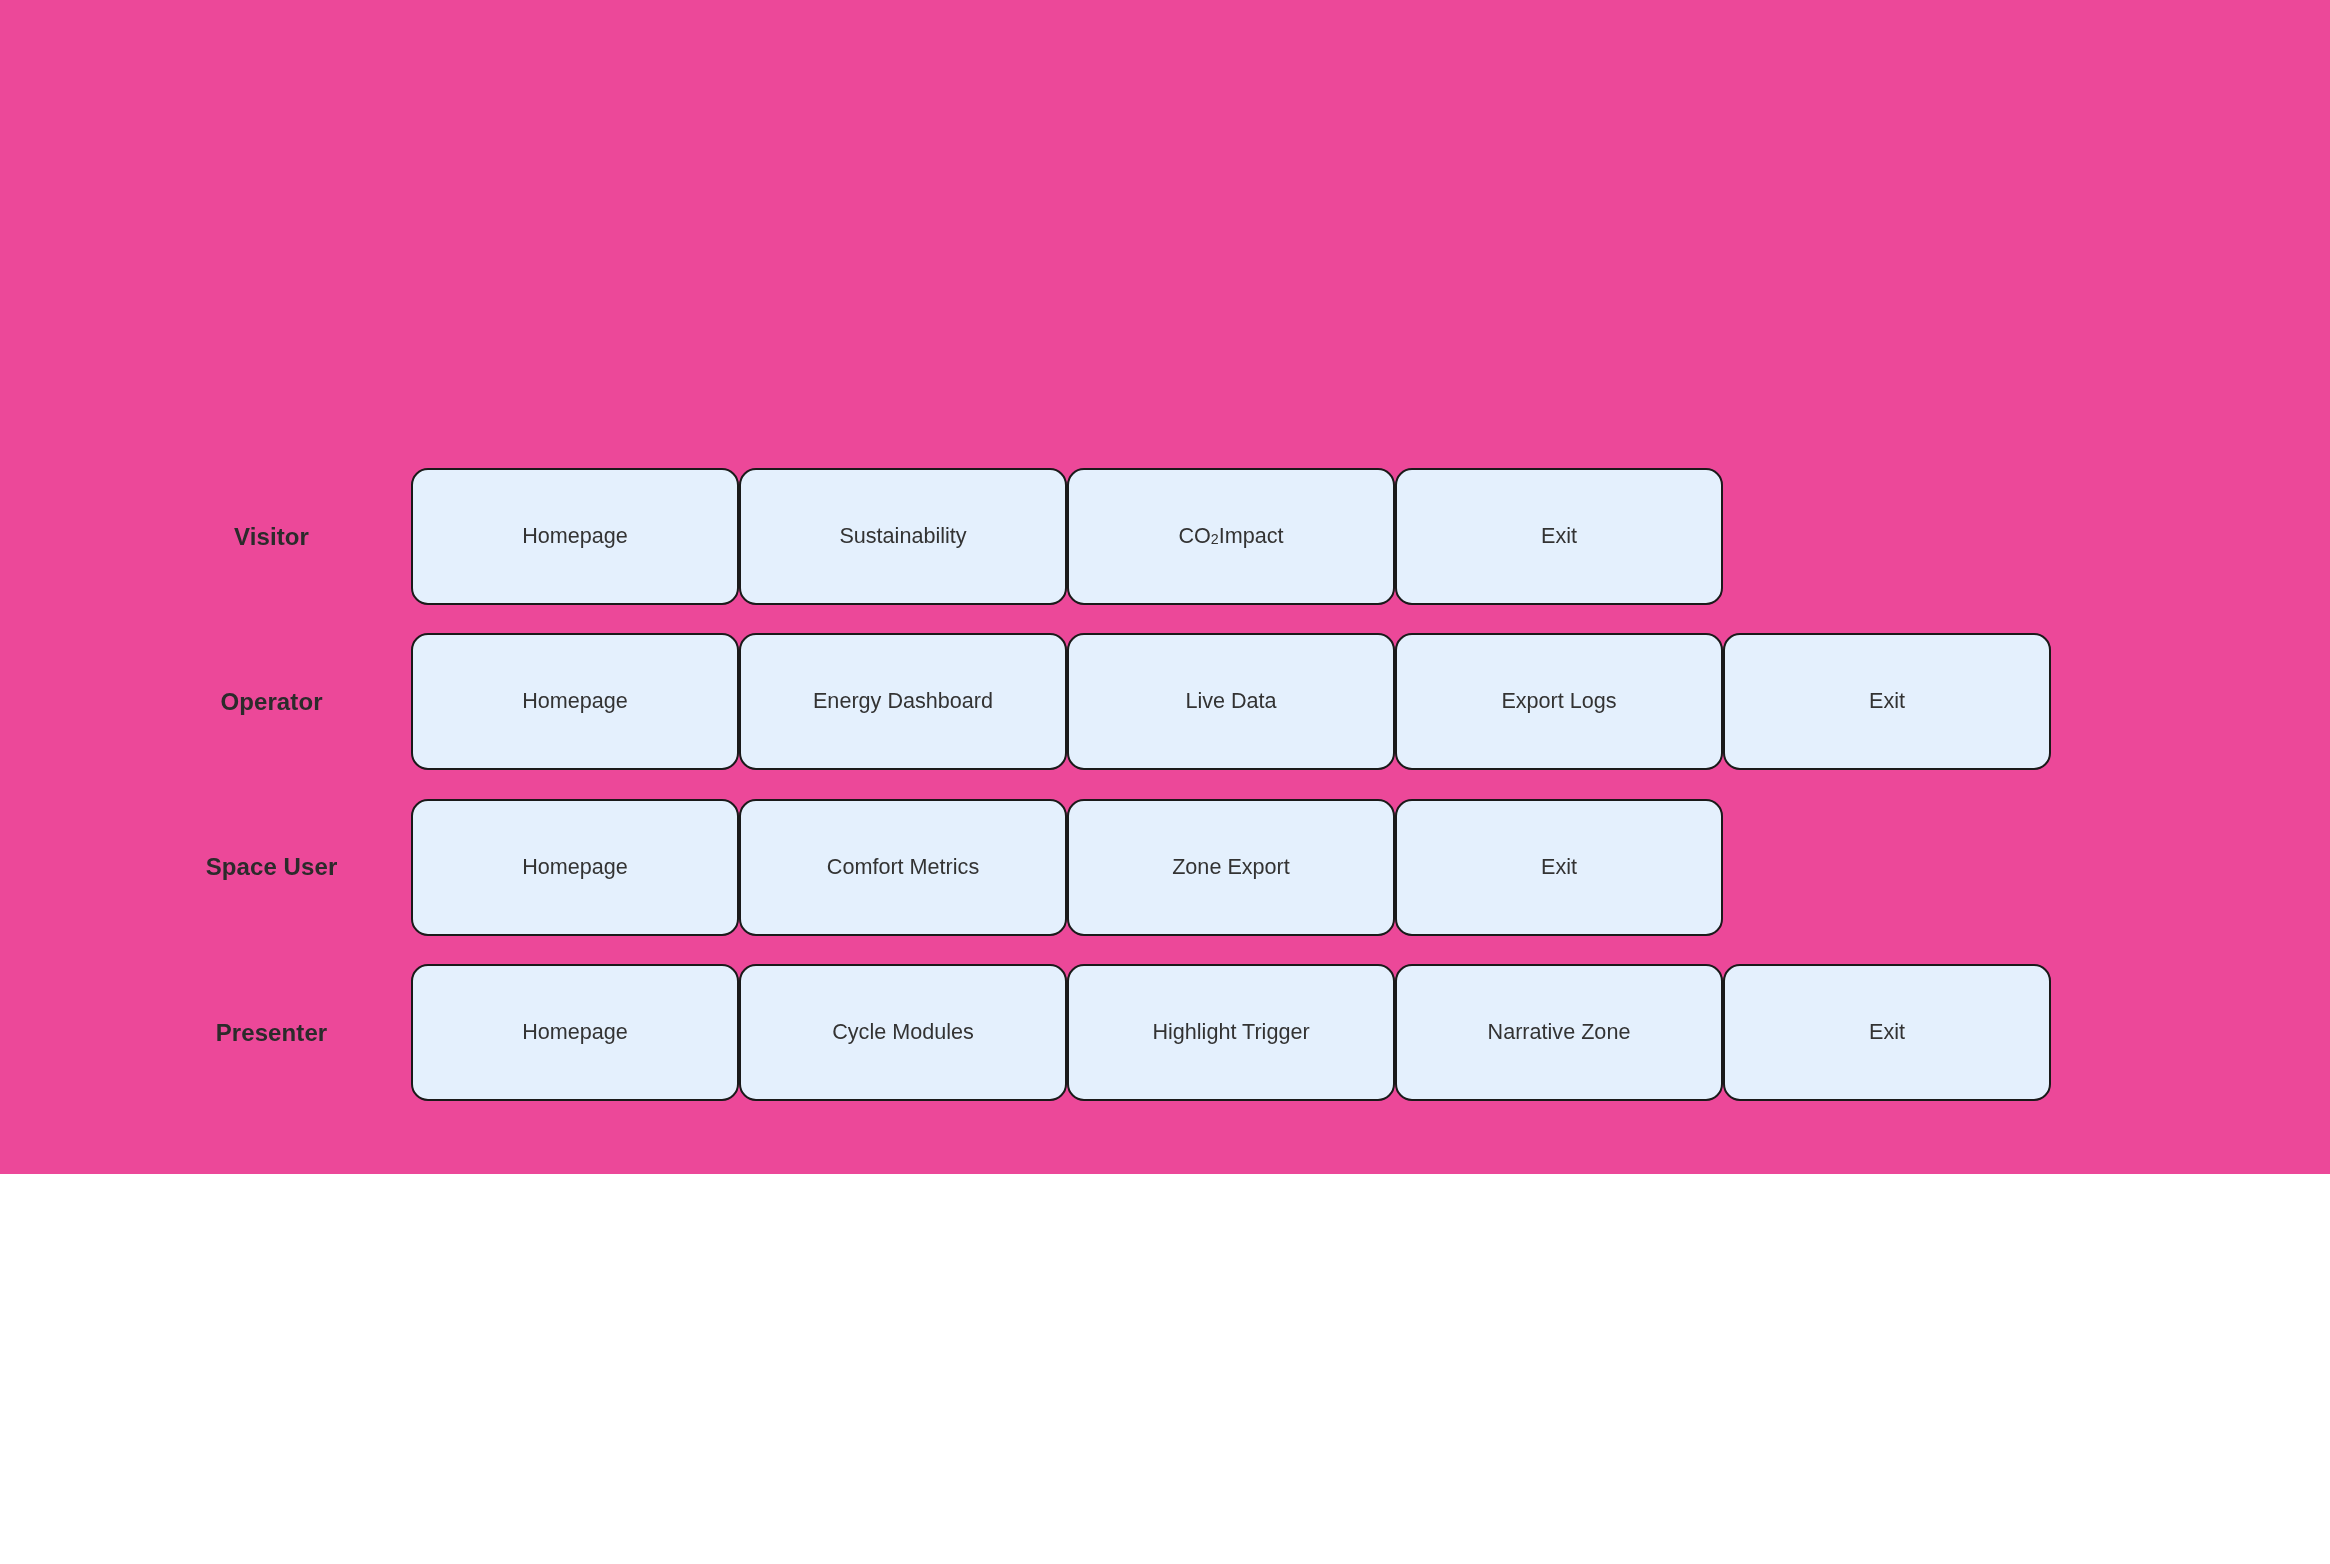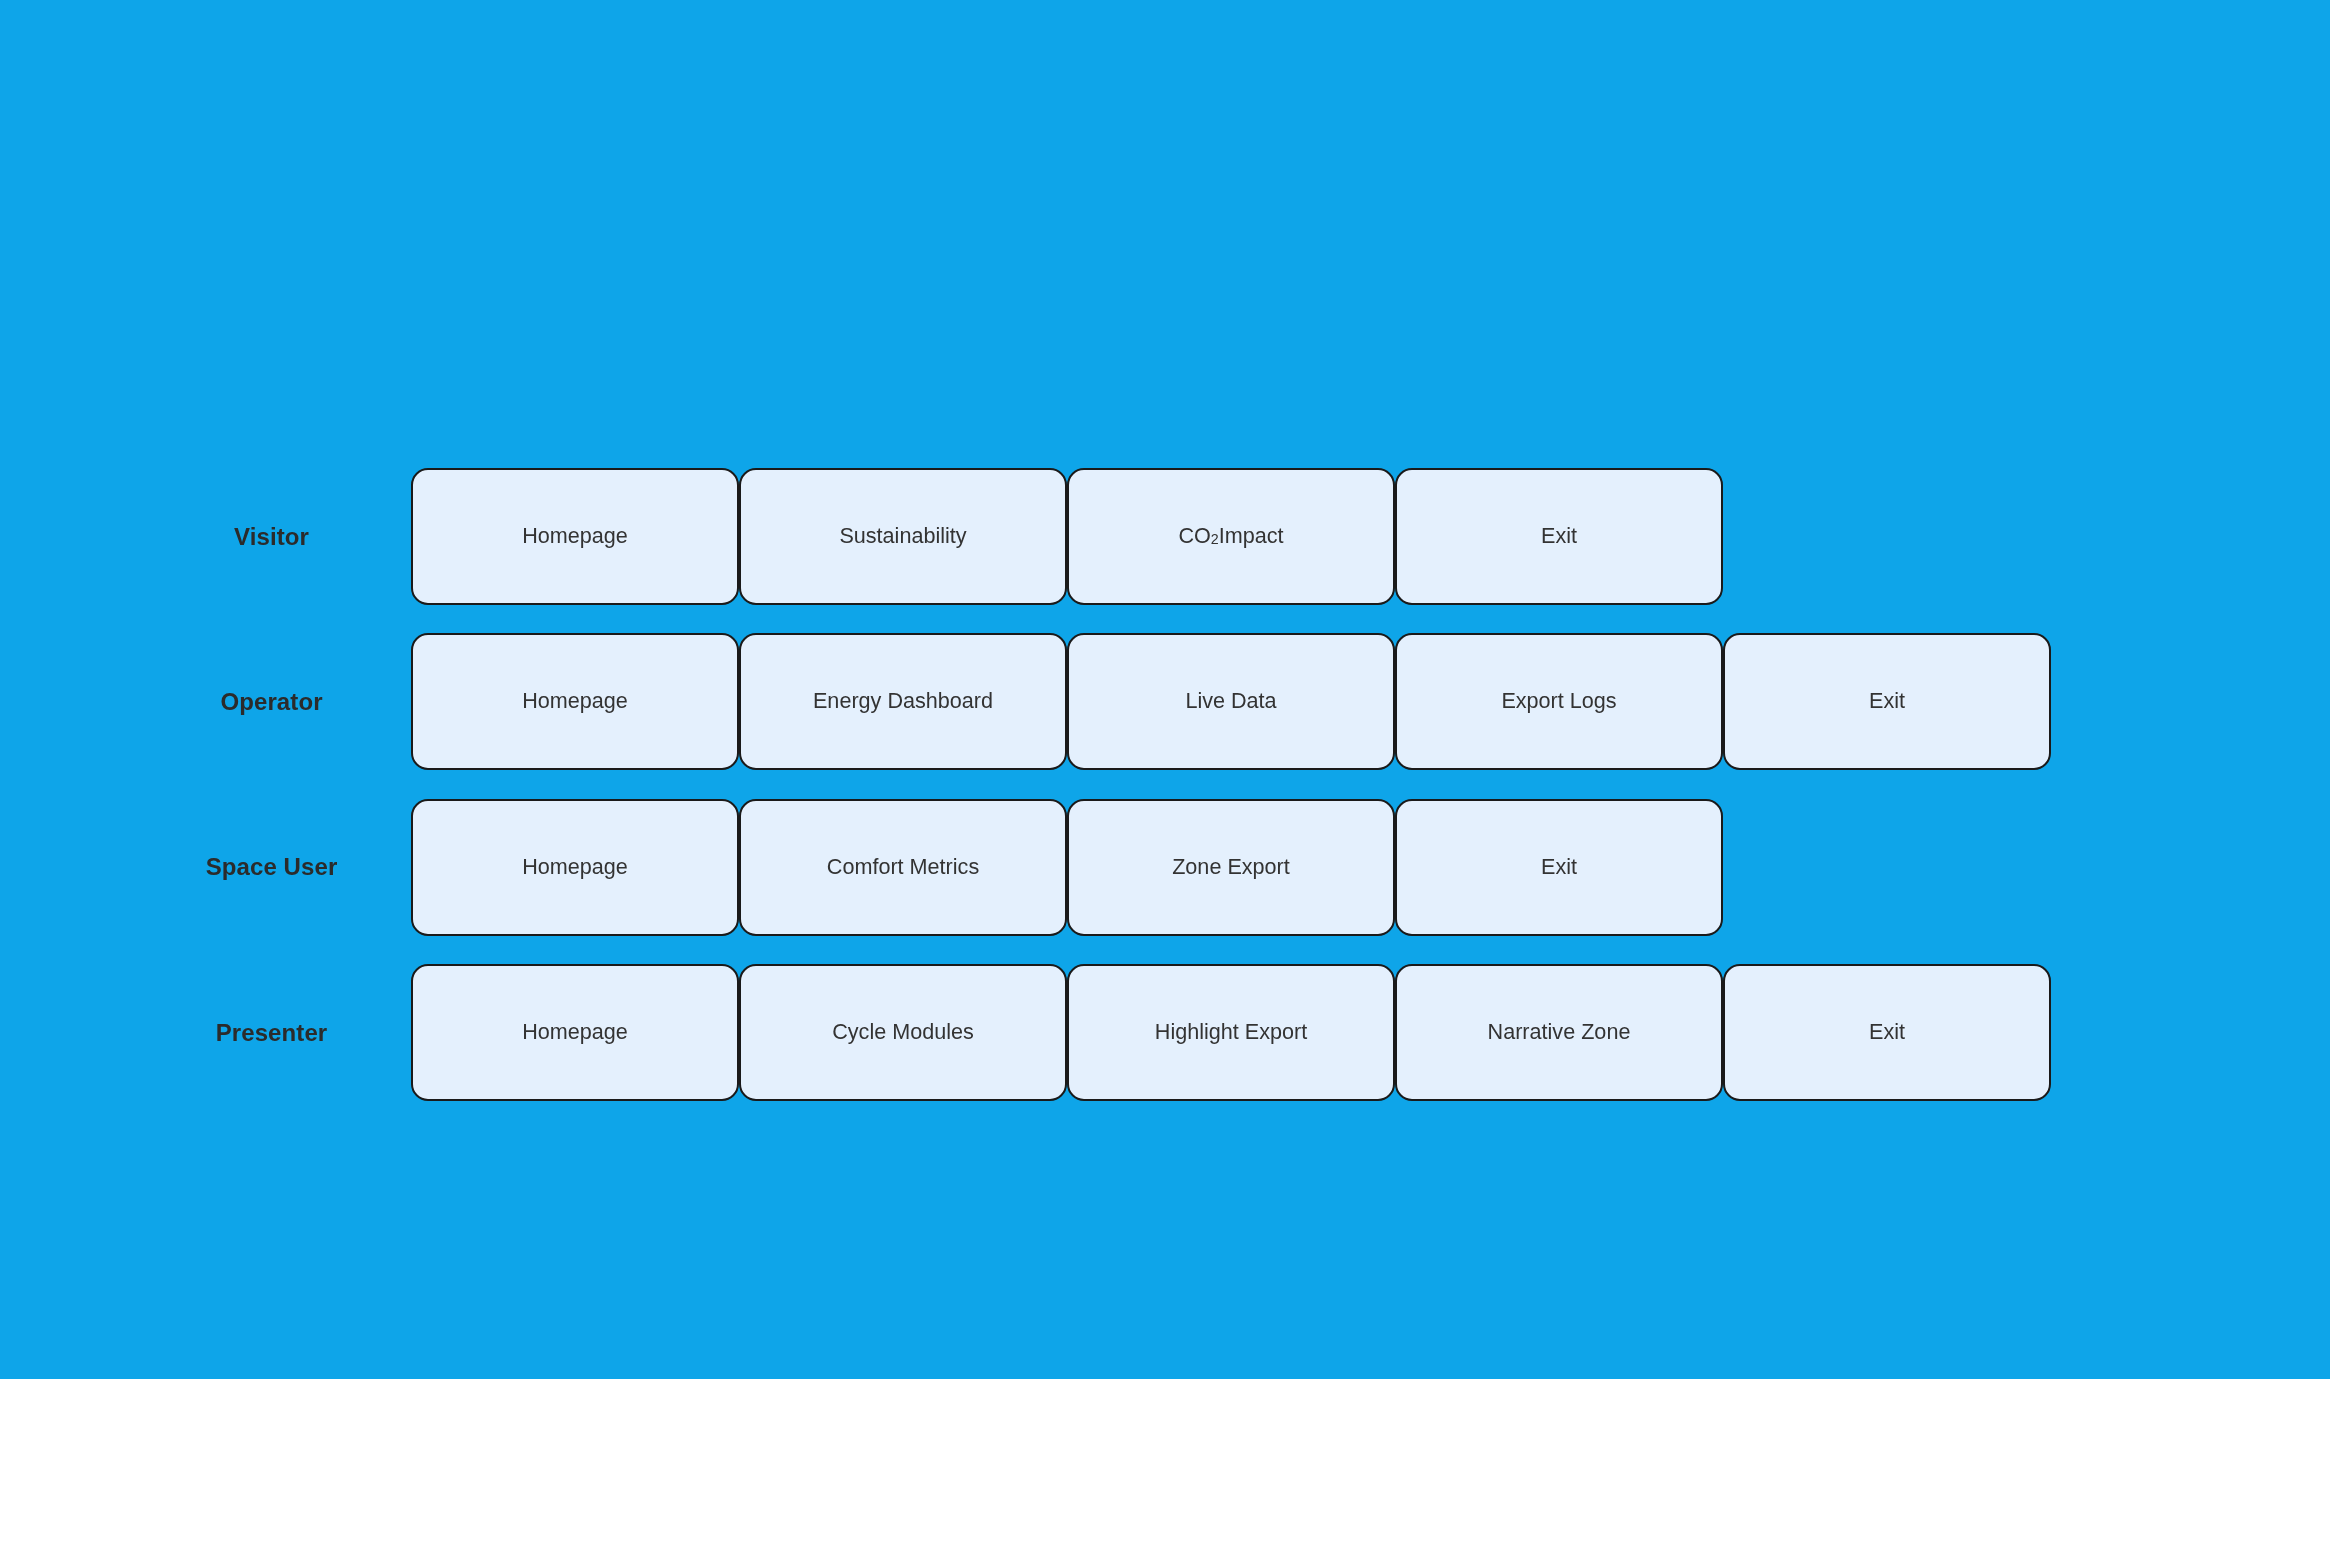--- a/index.html
+++ b/index.html
@@ -11,22 +11,22 @@
     width: 2330px;
     height: 1565px;
     overflow: hidden;
     font-family: "Liberation Sans", "DejaVu Sans", sans-serif;
     -webkit-font-smoothing: antialiased;
   }
 
   #canvas {
     position: relative;
     width: 2330px;
-    height: 1379px;
-    background: #0ea5e9;
+    height: 1174px;
+    background: #ec4899;
   }
 
   
   #flow {
     position: absolute;
     left: 0;
     top: 468px;
     width: 2330px;
   }
 
@@ -153,21 +153,21 @@
       <div class="flow-row">
         <div class="row-label">Presenter</div>
         <div class="row-steps">
           <div class="step-box">
             <span>Homepage</span>
           </div>
           <div class="step-box">
             <span>Cycle Modules</span>
           </div>
           <div class="step-box">
-            <span>Highlight Export</span>
+            <span>Highlight Trigger</span>
           </div>
           <div class="step-box">
             <span>Narrative Zone</span>
           </div>
           <div class="step-box">
             <span>Exit</span>
           </div>
         </div>
       </div>
     </div>

